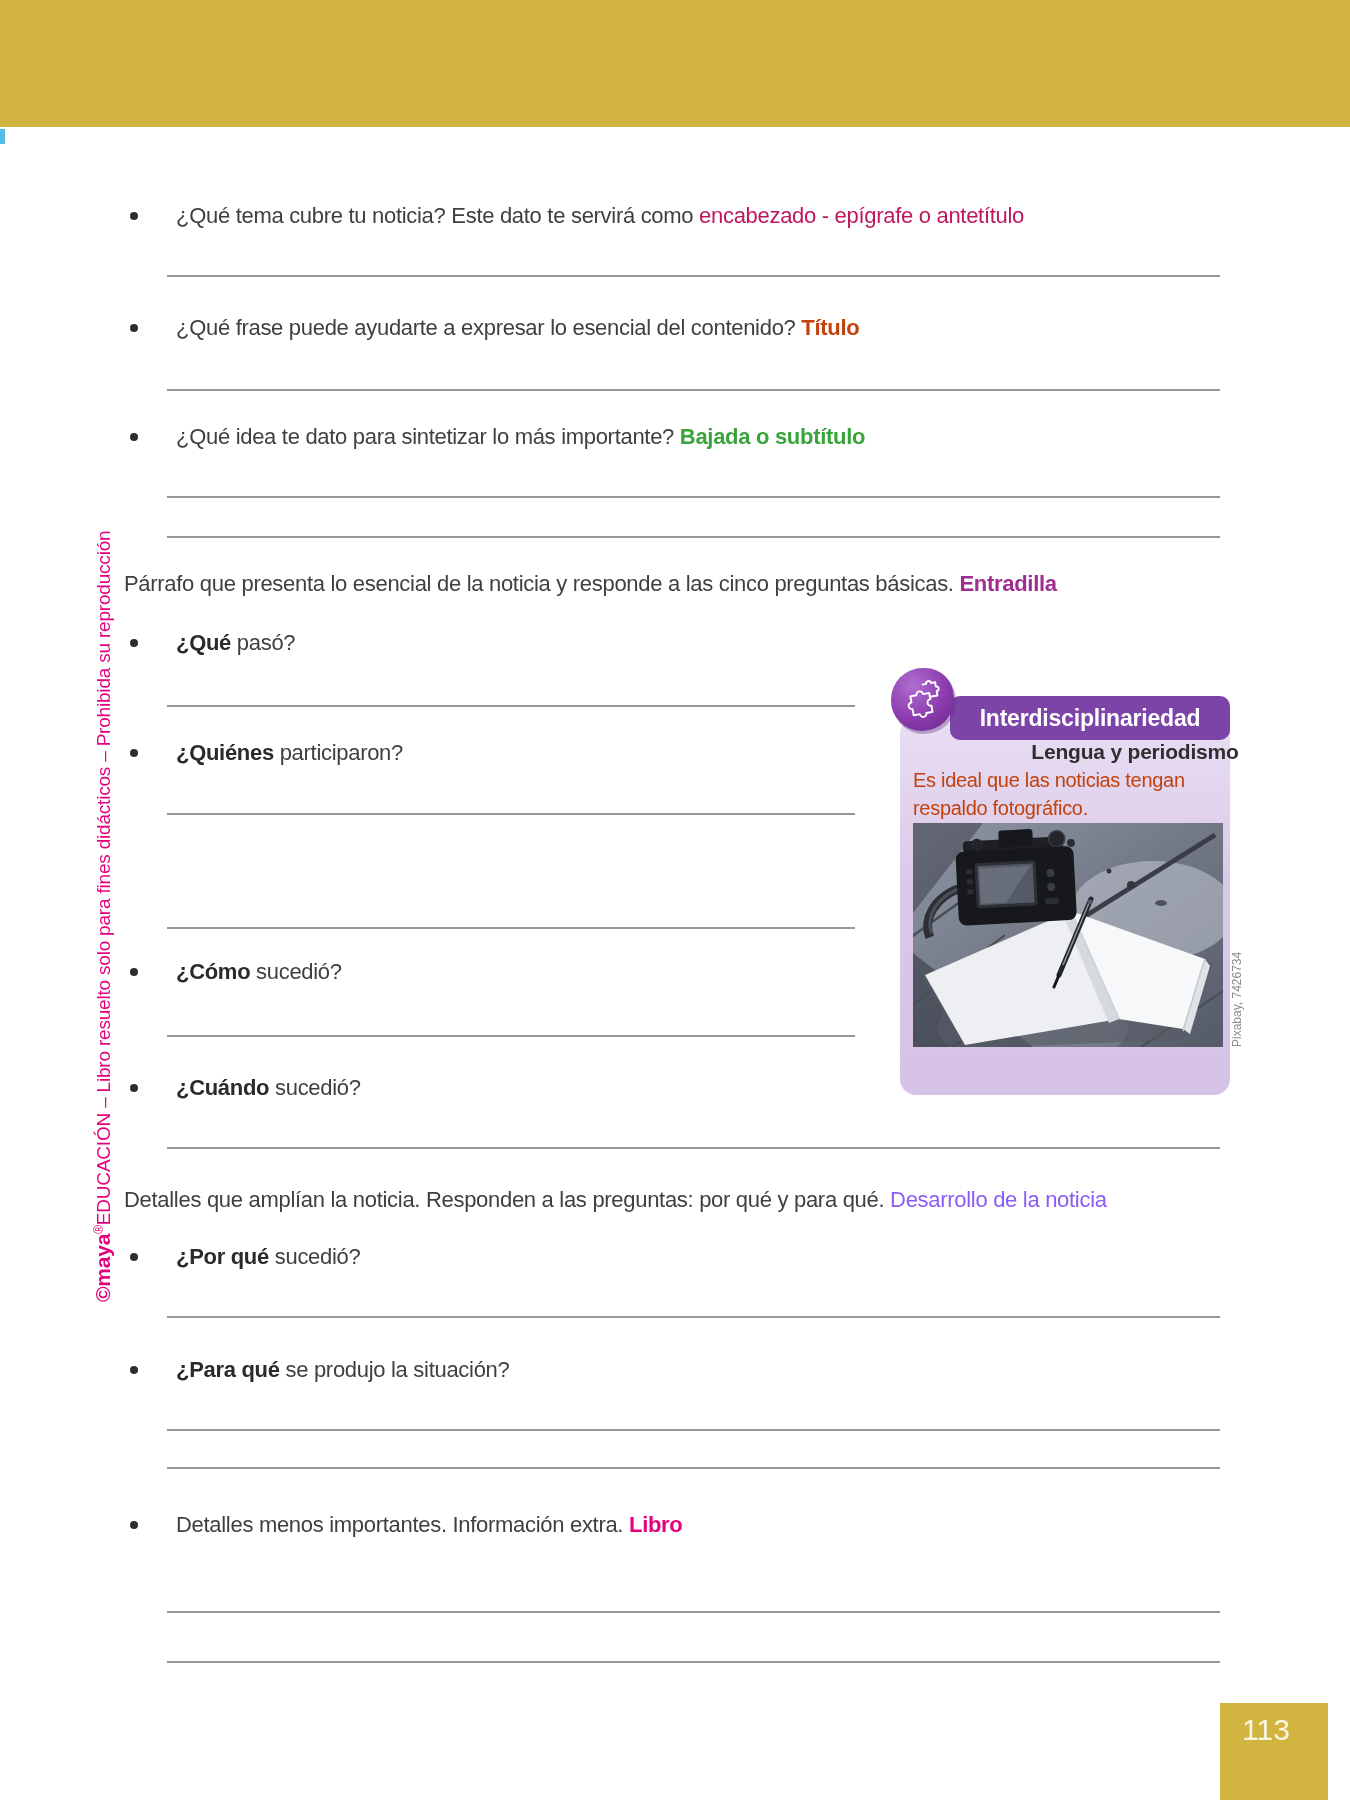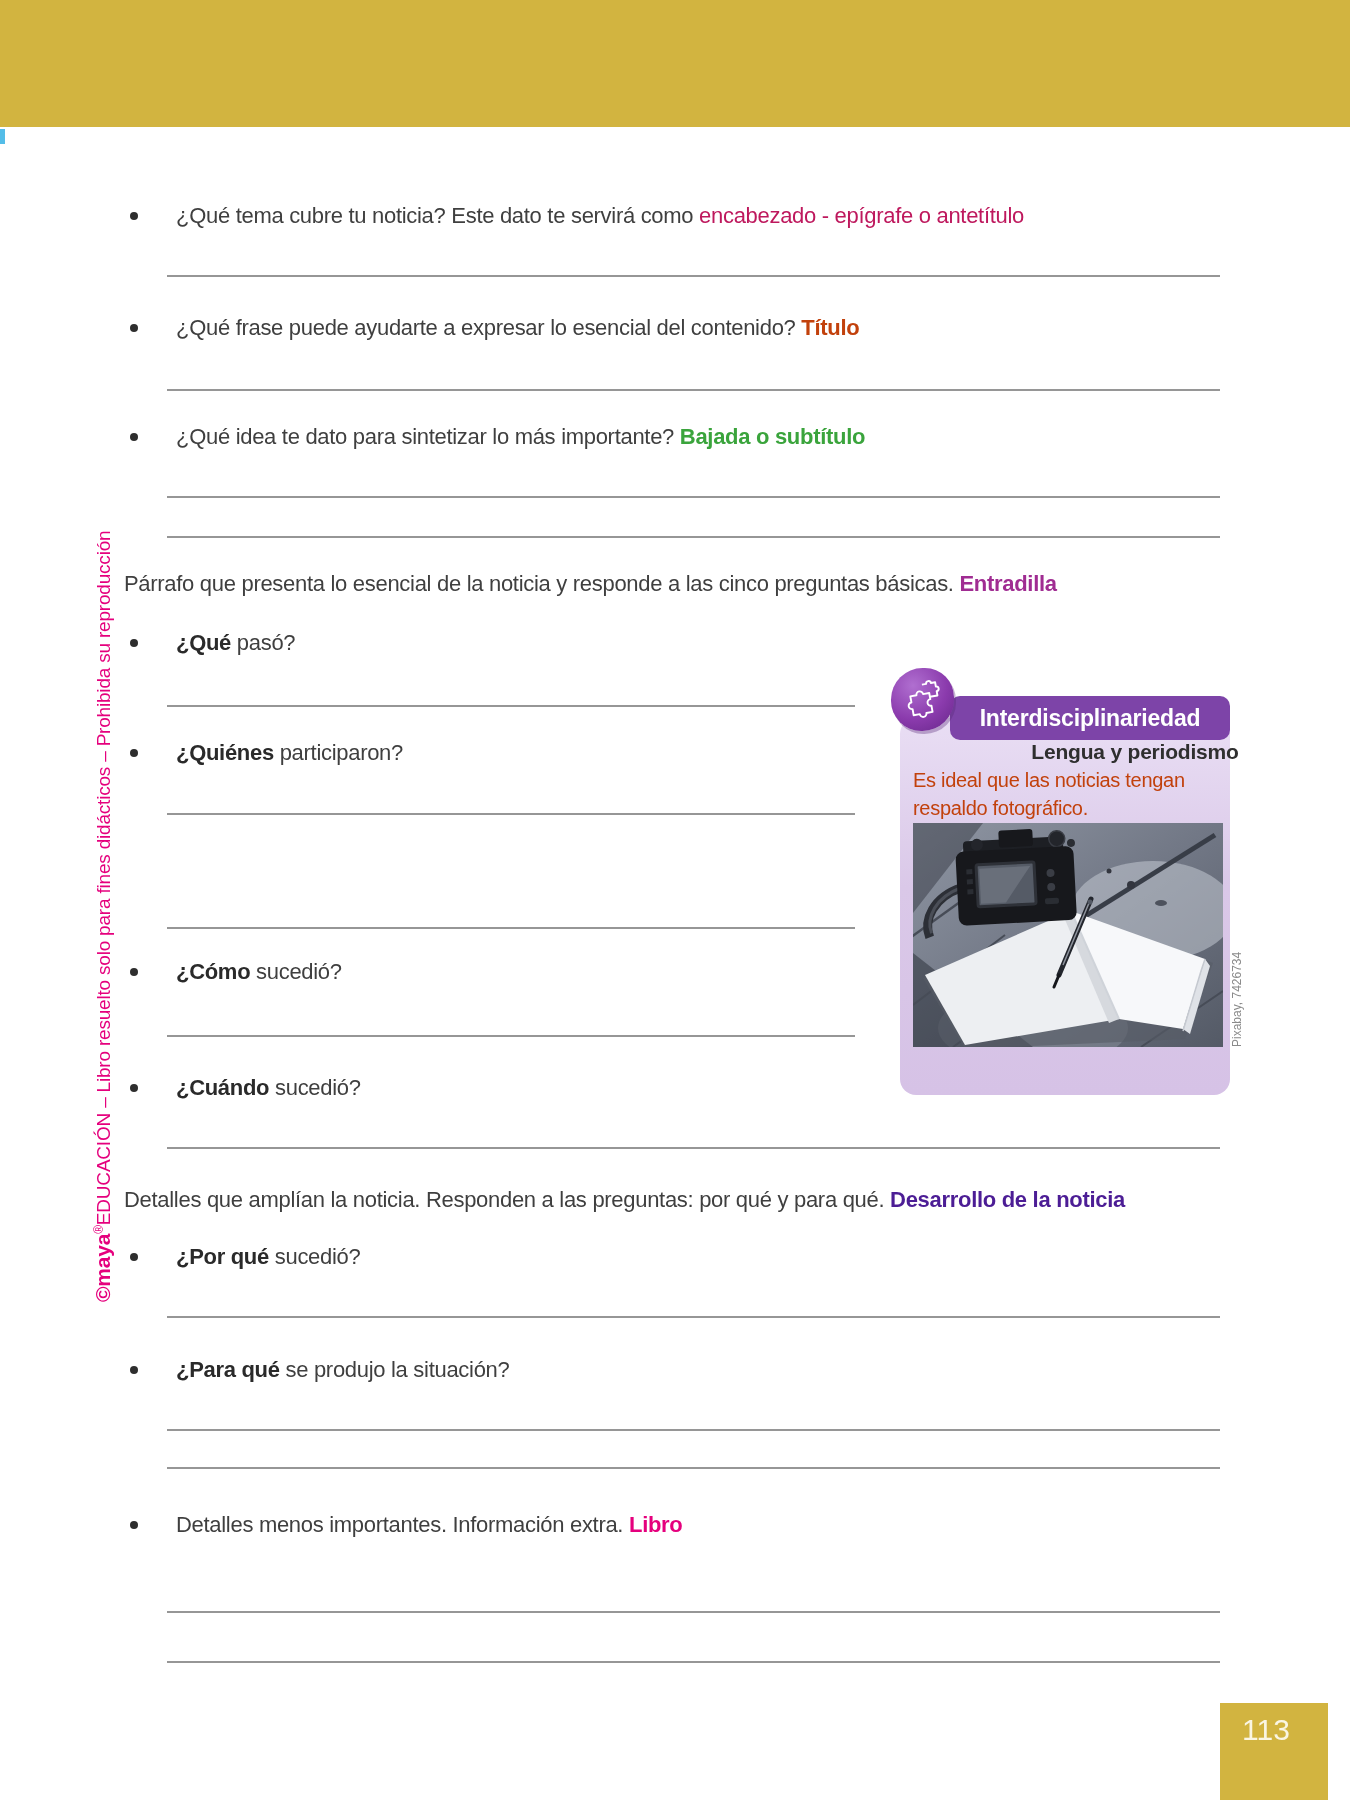--- a/index.html
+++ b/index.html
@@ -101,21 +101,21 @@
     <span class="txt"><span class="bold">¿Cómo</span><span> sucedió?</span></span>
   </div>
   <div class="line short" style="top:1035px"></div>
 
   <div class="row" style="top:1073px">
     <span class="dot"></span>
     <span class="txt"><span class="bold">¿Cuándo</span><span> sucedió?</span></span>
   </div>
   <div class="line long" style="top:1147px"></div>
 
-  <div class="para" style="top:1185px"><span>Detalles que amplían la noticia. Responden a las preguntas: por qué y para qué. </span><span class="w4" style="color: #4c1d95; font-weight: bold;">Desarrollo de la noticia</span></div>
+  <div class="para" style="top:1185px"><span>Detalles que amplían la noticia. Responden a las preguntas: por qué y para qué. </span><span class="w4" style="color: #8b5cf6;">Desarrollo de la noticia</span></div>
 
   <div class="row" style="top:1242px">
     <span class="dot"></span>
     <span class="txt"><span class="bold">¿Por qué</span><span> sucedió?</span></span>
   </div>
   <div class="line long" style="top:1316px"></div>
 
   <div class="row" style="top:1355px">
     <span class="dot"></span>
     <span class="txt"><span class="bold">¿Para qué</span><span> se produjo la situación?</span></span>

